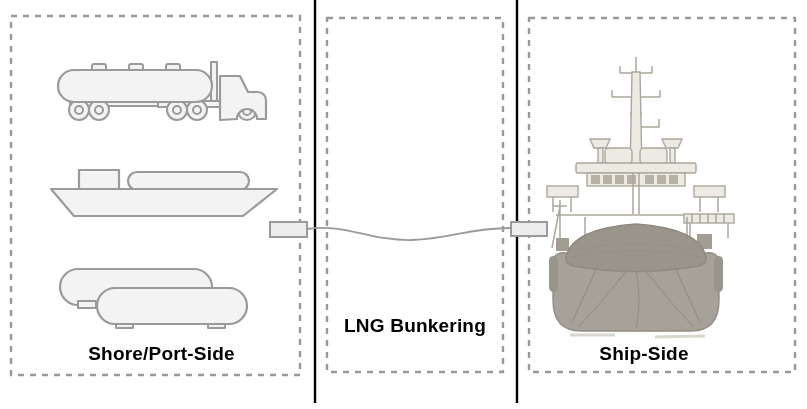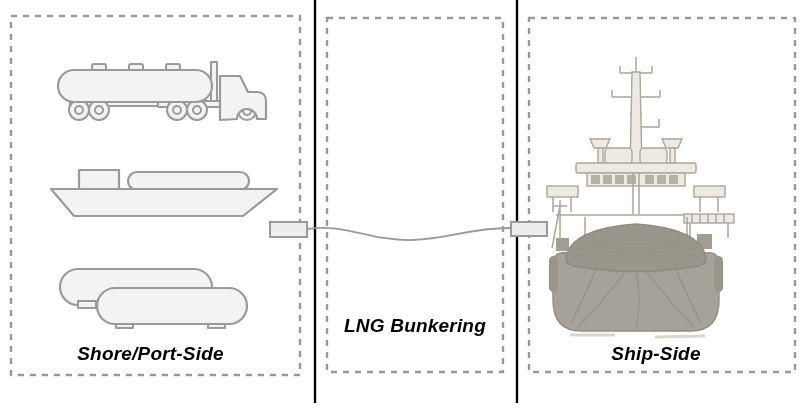--- a/index.html
+++ b/index.html
@@ -22,21 +22,21 @@
   .conn { fill:#ededed; stroke:#9a9a9a; stroke-width:2; }
 
   
   .sline  { fill:none; stroke:#aba79c; stroke-width:1.5; }
   .sfill  { fill:#eceae3; stroke:#aba79c; stroke-width:1.4; }
   .swin   { fill:#b5b1a5; stroke:none; }
   .hullln { fill:none; stroke:#949086; stroke-width:1.2; }
 
   .label {
     position:absolute; text-align:center; color:#000000;
-    font-size:19px; font-weight:700; letter-spacing:0.2px;font-style:italic;
+    font-size:19px; font-weight:700; letter-spacing:0.2px;
   }
   .label .ln { line-height:25px; }
 </style>
 </head>
 <body>
 
 <div class="stage">
 
   <svg class="art" width="807" height="409" viewBox="0 0 807 409">
 
@@ -149,20 +149,20 @@
       <path d="M570,335 L615,335 M655,337 L705,336" stroke="#d9d6cd" stroke-width="3" fill="none"></path>
     </g>
 
     <g>
       <path class="hose" d="M307,229 C345,223 370,241 412,240 C450,239 468,228 511,228"></path>
       <rect class="conn" x="270" y="222" width="37" height="15"></rect>
       <rect class="conn" x="511" y="222" width="36" height="14"></rect>
     </g>
   </svg>
 
-  <div class="label" style="left:6px; top:343px; width:289px;text-align:center;">Shore/Port-Side</div>
+  <div class="label" style="left:17px; top:343px; width:289px;text-align:center;">Shore/Port-Side</div>
 
   <div class="label" style="left:327px; top:313px; width:176px;">
     <div class="ln">LNG Bunkering</div>
   </div>
 
-  <div class="label" style="left:523px; top:343px; width:266px;">Ship-Side</div>
+  <div class="label" style="left:511px; top:343px; width:266px;">Ship-Side</div>
 </div>
 
 </body></html>

